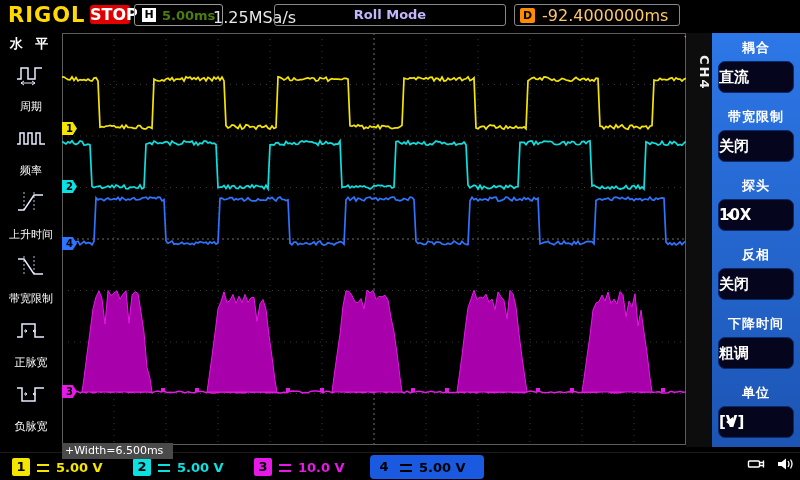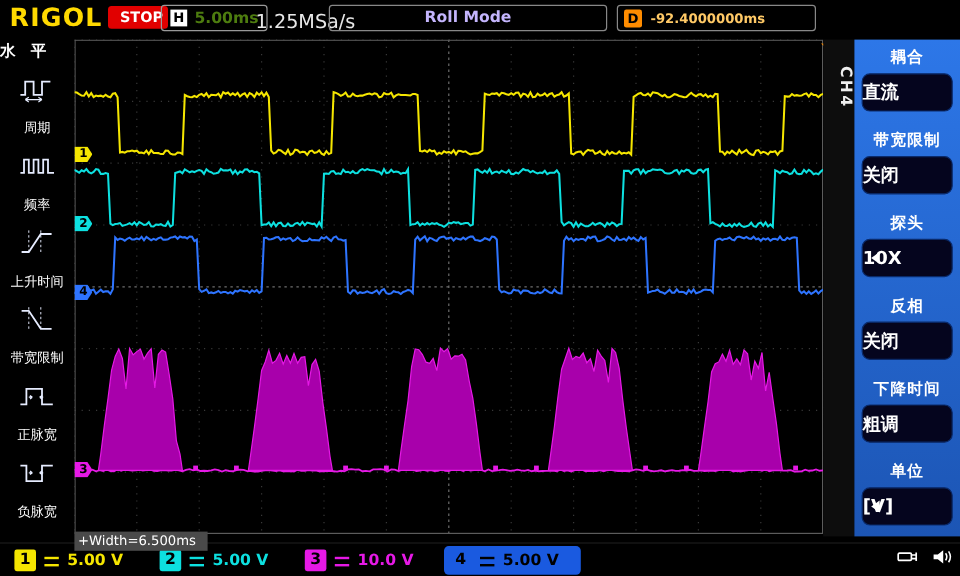--- a/index.html
+++ b/index.html
@@ -3,37 +3,37 @@
 <meta charset="utf-8">
 <style>
   html,body{margin:0;padding:0;background:#222;}
   .screen{position:relative;width:800px;height:480px;background:#000;overflow:hidden;
           font-family:"DejaVu Sans","Liberation Sans",sans-serif;}
 
   
   .topbar{position:absolute;left:0;top:0;width:800px;height:31px;background:#000;}
   .brand{position:absolute;left:8px;top:3px;font-size:21px;font-weight:bold;color:#ffd900;letter-spacing:1px;}
   .stop-badge{position:absolute;left:90px;top:5px;width:40px;height:19px;background:#e10000;border-radius:3px;
-              color:#fff;font-weight:bold;font-size:12px;line-height:19px;padding-left:10px;}
+              color:#fff;font-weight:bold;font-size:16px;text-align:center;line-height:19px;}
   .hbox{position:absolute;left:134px;top:4px;height:20px;border:1px solid #999;border-radius:3px;
         display:flex;align-items:center;gap:6px;padding:0 7px;}
   .hbadge{width:14px;height:14px;background:#fff;color:#000;font-weight:bold;font-size:11px;
           text-align:center;line-height:14px;}
   .timebase{color:#4d7c0f;font-size:13px;font-weight:bold;}
   .srate{position:absolute;left:213px;top:8px;color:#e8e8e8;font-size:16px;}
   .rollbox{position:absolute;left:274px;top:4px;width:230px;height:20px;border:1px solid #888;border-radius:3px;
            text-align:center;color:#c4b5fd;font-weight:bold;font-size:13px;line-height:20px;}
   .dbox{position:absolute;left:514px;top:4px;width:154px;height:20px;border:1px solid #888;border-radius:3px;
         display:flex;align-items:center;gap:7px;padding:0 5px;}
   .dbadge{width:15px;height:15px;background:#ff8c00;border-radius:2px;color:#000;font-weight:bold;font-size:11px;
           text-align:center;line-height:15px;}
-  .delay{color:#ffc966;font-size:11px;font-weight:bold;}
-
-  
-  .leftbar{position:absolute;left:0;top:32px;width:62px;height:420px;display:flex;flex-direction:column;}
+  .delay{color:#ffc966;font-size:16px;font-weight:normal;}
+
+  
+  .leftbar{position:absolute;left:0;top:32px;width:62px;height:420px;display:flex;flex-direction:column;align-items:center;}
   .left-title{height:24px;color:#fff;font-size:13px;font-weight:bold;letter-spacing:4px;line-height:24px;}
   .litem{height:64px;width:100%;display:flex;flex-direction:column;align-items:center;justify-content:center;gap:15px;}
   .litem .lbl{color:#fff;font-size:11px;text-align:center;line-height:1.1;max-width:56px;}
   .licon svg{display:block;}
 
   
   .plot{position:absolute;left:62px;top:33px;width:624px;height:412px;background:#000;}
   .marker{position:absolute;left:0;width:15px;height:13px;color:#000;font-size:10px;font-weight:bold;text-align:center;
           line-height:13px;clip-path:polygon(0 0,72% 0,100% 50%,72% 100%,0 100%);}
   .width-label{position:absolute;left:0;top:410px;background:#4a4a4a;color:#fff;font-size:11px;

